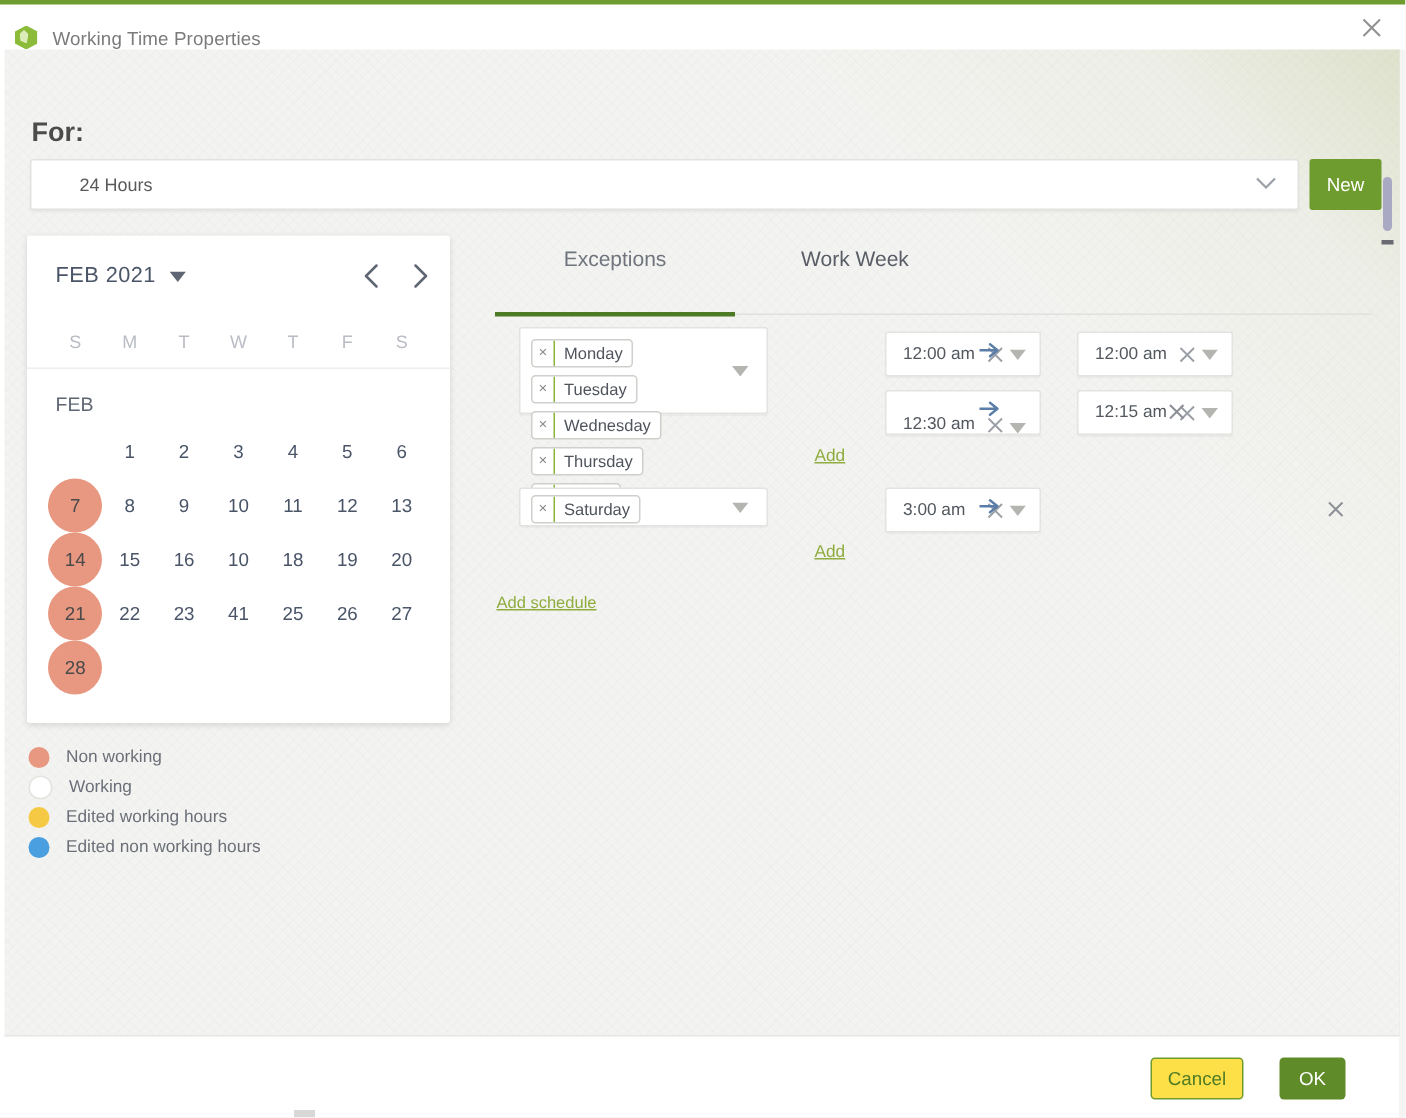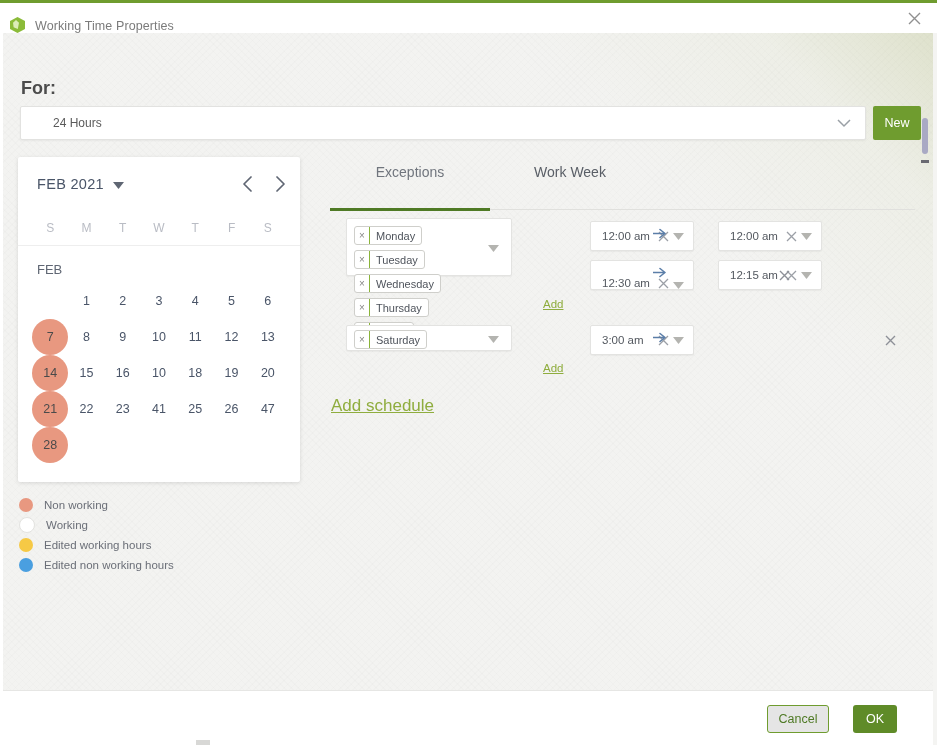--- a/index.html
+++ b/index.html
@@ -262,36 +262,36 @@
     position: absolute; cursor: pointer;
   }
 
   .addlink {
     position: absolute;
     font-size: 11.5px; color: #8fad3e;
     text-decoration: underline; cursor: pointer;
   }
   .addsched {
     position: absolute; left: 328px; top: 363px;
-    font-size: 17px; color: #8fad3e;
+    font-size: 11px; color: #8fad3e;
     text-decoration: underline; cursor: pointer;
   }
 
   
   .footer {
     position: absolute; left: 3px; top: 690px;
     width: 930px; height: 55px;
     background: #ffffff;
     border-top: 1px solid #e6e6e4;
     box-sizing: border-box;
   }
   .cancel-btn {
     position: absolute; right: 104px; top: 14px;
     width: 62px; height: 28px;
-    background: #e5e5e5; color: #4f7a25;
+    background: #fde047; color: #4f7a25;
     border: 1px solid #6f9c2f; border-radius: 3px;
     font-size: 12.5px; cursor: pointer;
     font-family: "Liberation Sans", sans-serif;
   }
   .ok-btn {
     position: absolute; right: 36px; top: 14px;
     width: 44px; height: 28px;
     background: #5f8b28; color: #fff;
     border: none; border-radius: 3px;
     font-size: 12.5px; cursor: pointer;
@@ -416,21 +416,21 @@
             <div class="day"><span class="dnum">19</span></div>
             <div class="day"><span class="dnum">20</span></div>
           </div>
           <div class="week">
             <div class="day nonworking"><span class="dnum">21</span></div>
             <div class="day"><span class="dnum">22</span></div>
             <div class="day"><span class="dnum">23</span></div>
             <div class="day"><span class="dnum">41</span></div>
             <div class="day"><span class="dnum">25</span></div>
             <div class="day"><span class="dnum">26</span></div>
-            <div class="day"><span class="dnum">47</span></div>
+            <div class="day"><span class="dnum">27</span></div>
           </div>
           <div class="week">
             <div class="day nonworking"><span class="dnum">28</span></div>
             <div class="day empty"><span class="dnum"></span></div>
             <div class="day empty"><span class="dnum"></span></div>
             <div class="day empty"><span class="dnum"></span></div>
             <div class="day empty"><span class="dnum"></span></div>
             <div class="day empty"><span class="dnum"></span></div>
             <div class="day empty"><span class="dnum"></span></div>
           </div>

